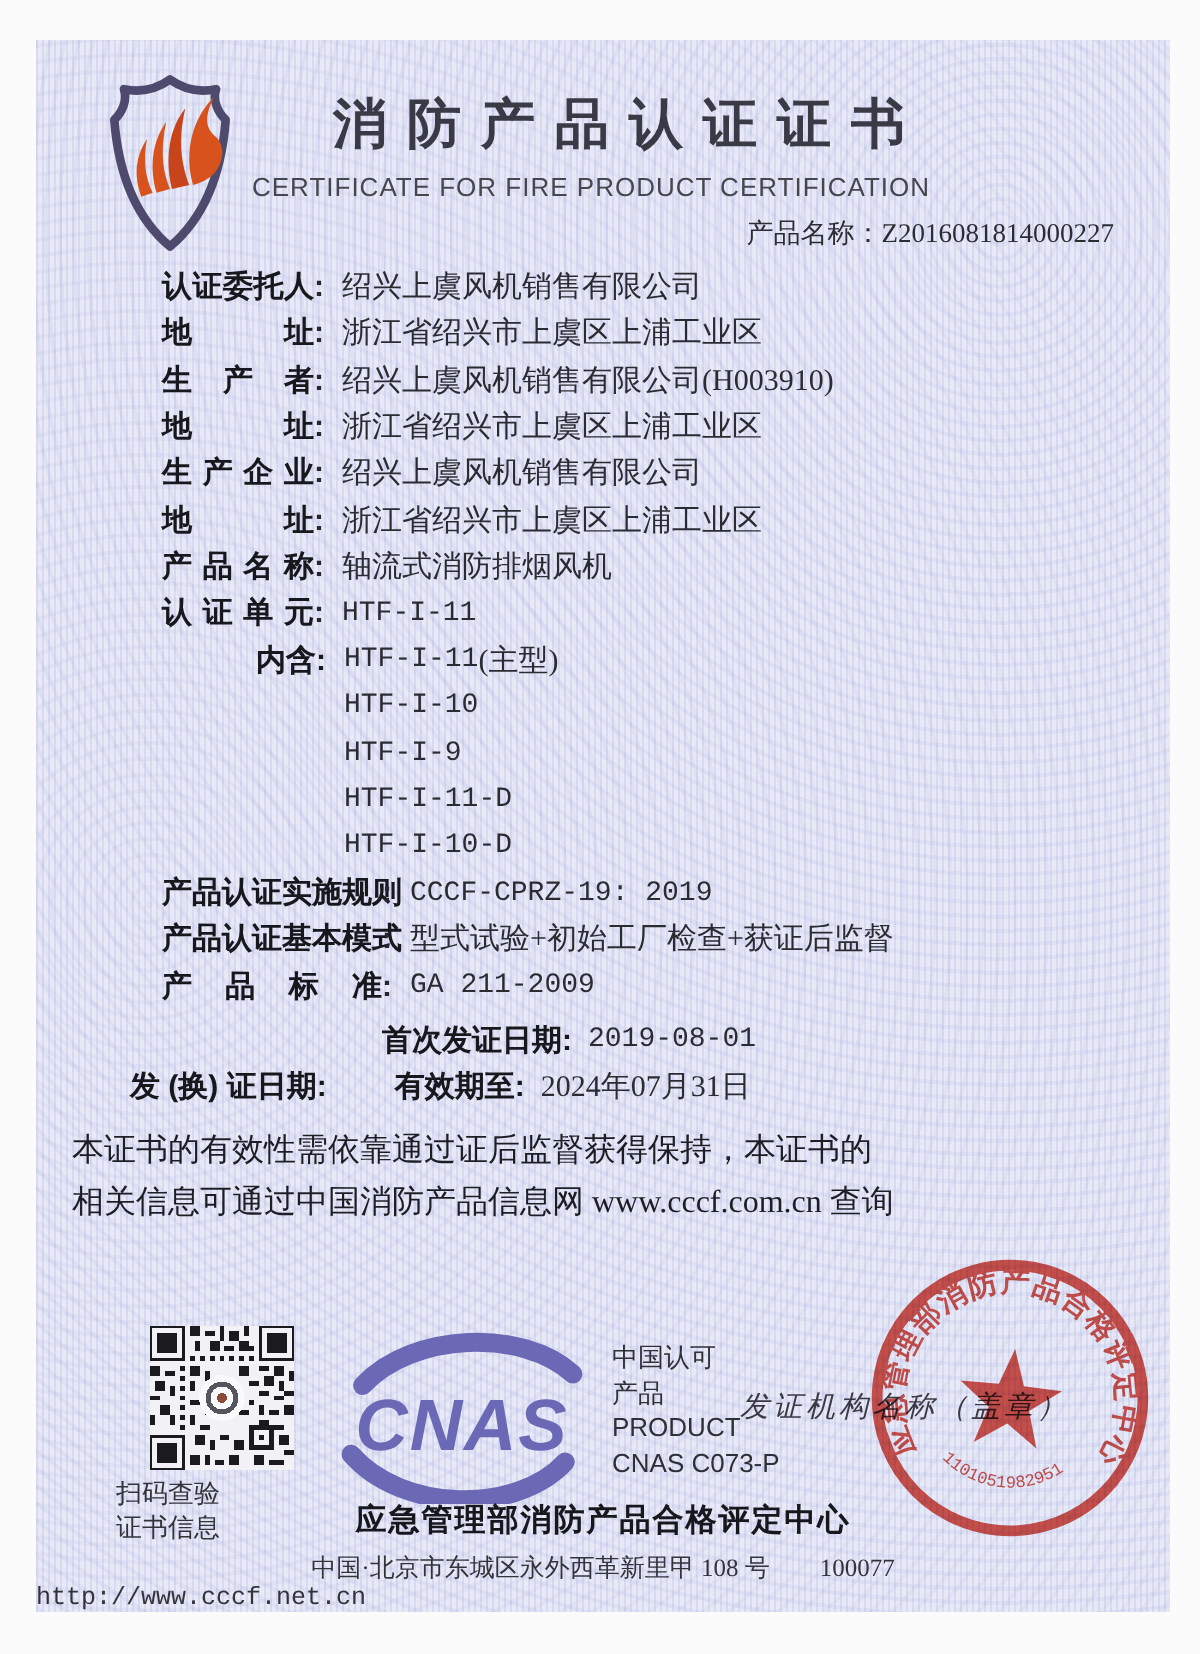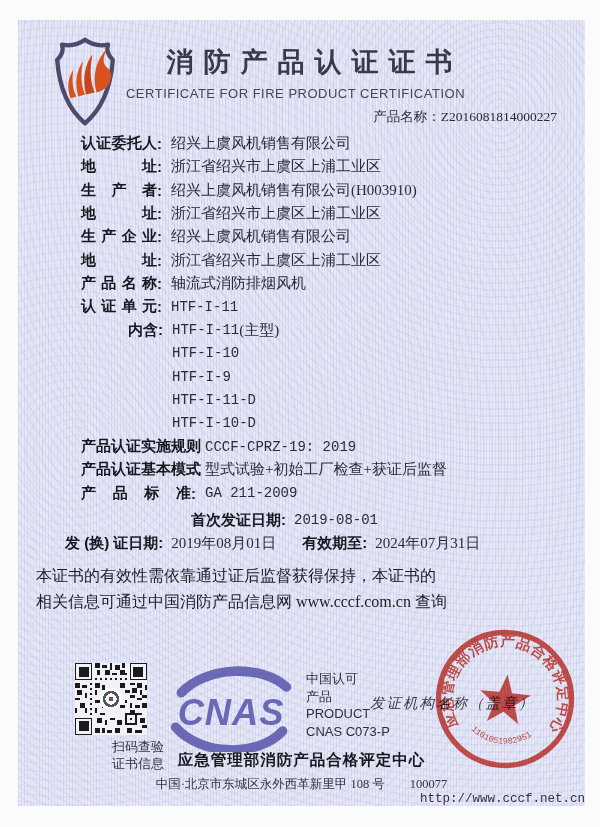--- a/index.html
+++ b/index.html
@@ -51,37 +51,37 @@
   .statement { margin-top:2px; line-height:23px; white-space:normal;
     font-family:"Liberation Sans","DejaVu Sans",sans-serif; font-weight:bold; color:#17171e; width:480px; }
   .statement .code { font-weight:normal; }
   .dates-first { margin-top:4px; padding-left:110px; }
   .dates-issue { margin-left:-16px; }
   .gap { display:inline-block; width:26px; }
   .notice { margin-top:8px; margin-left:-45px; width:530px; text-align:left;
     font-size:16px; line-height:25.5px; color:#1d1d25; white-space:normal; }
 
   .qr { position:absolute; left:57px; top:643px; width:72px; height:72px; }
-  .qr-caption { position:absolute; left:40px; top:718px; width:106px; text-align:right;
+  .qr-caption { position:absolute; left:40px; top:718px; width:106px; text-align:left;
     font-size:13px; line-height:17px; color:#33333c; }
   .cnas { position:absolute; left:146px; top:646px; width:134px; height:86px; }
   .accred { position:absolute; left:288px; top:650px;
     font-family:"Liberation Sans","DejaVu Sans",sans-serif;
     font-size:13px; line-height:17.5px; color:#2f2f38; }
   .seal-caption { position:absolute; left:352px; top:674px; z-index:1;
     font-size:14.5px; letter-spacing:2px; color:#3c3944; font-style:italic; }
   .seal { position:absolute; left:412px; top:604px; width:150px; height:150px; z-index:2;
     mix-blend-mode:multiply; transform:rotate(6deg); opacity:.92; }
   .org { position:absolute; left:0; right:0; top:730px; text-align:center;
     font-family:"Liberation Sans","DejaVu Sans",sans-serif;
     font-size:15.5px; font-weight:bold; color:#17171e; letter-spacing:1px; }
   .addr { position:absolute; left:0; right:0; top:756px; text-align:center;
     font-size:12.5px; color:#33333c; }
-  .site { position:absolute; left:0; right:0; top:772px; text-align:right;
-    font-size:12.5px; color:#33333c; font-family:"Liberation Mono","DejaVu Sans Mono",monospace;padding-left:29px; }
+  .site { position:absolute; left:0; right:0; top:772px; text-align:left;
+    font-size:12.5px; color:#33333c; font-family:"Liberation Mono","DejaVu Sans Mono",monospace; }
 </style>
 </head>
 <body>
 
 <div class="cert">
 
   <svg class="logo" viewBox="0 0 80 100">
     <path d="M40 6 C47 11 55 13 64 11 C62 17 65 23 69 27 C67 53 59 77 40 93 C21 77 13 53 11 27 C15 23 18 17 16 11 C25 13 33 11 40 6 Z" fill="none" stroke="#4e4a6e" stroke-width="4.5" stroke-linejoin="round"></path>
     <g fill="#d8521d">
       <path d="M25 67 C21 56 22 46 28 37 C26 48 27 57 31 65 Z"></path>
@@ -177,21 +177,20 @@
 
 
     <div class="row dates-first">
         <span class="lab">首次发证日期:</span>
         <span style="width:8px;display:inline-block"></span>
         <span class="code">2019-08-01</span>
       </div>
     <div class="row dates-issue">
       <span class="lab">发 (换) 证日期:</span>
         <span style="width:8px;display:inline-block"></span>
-        <span class="val">2019年08月01日</span>
       <span class="gap"></span>
       <span class="lab">有效期至:</span>
         <span style="width:8px;display:inline-block"></span>
         <span class="val">2024年07月31日</span>
     </div>
 
     <div class="notice">
       <div>本证书的有效性需依靠通过证后监督获得保持，本证书的</div>
       <div>相关信息可通过中国消防产品信息网 www.cccf.com.cn 查询</div>
     </div>

